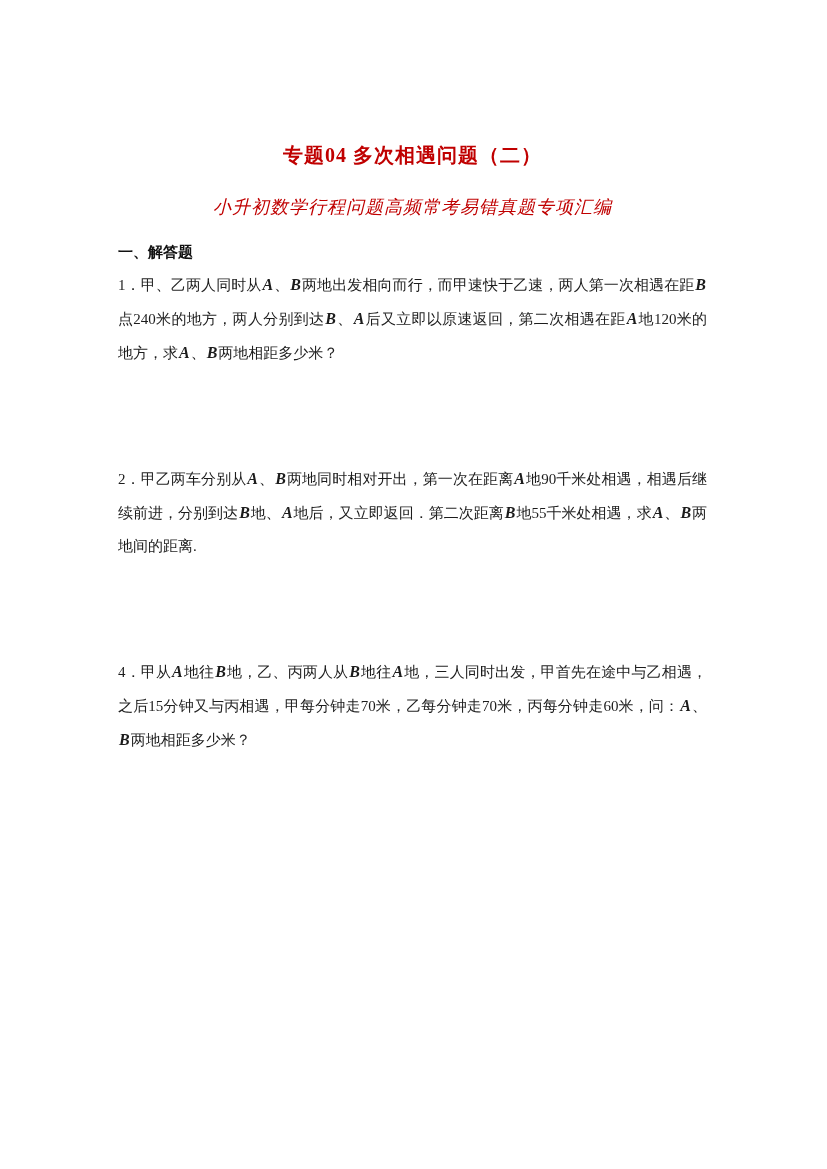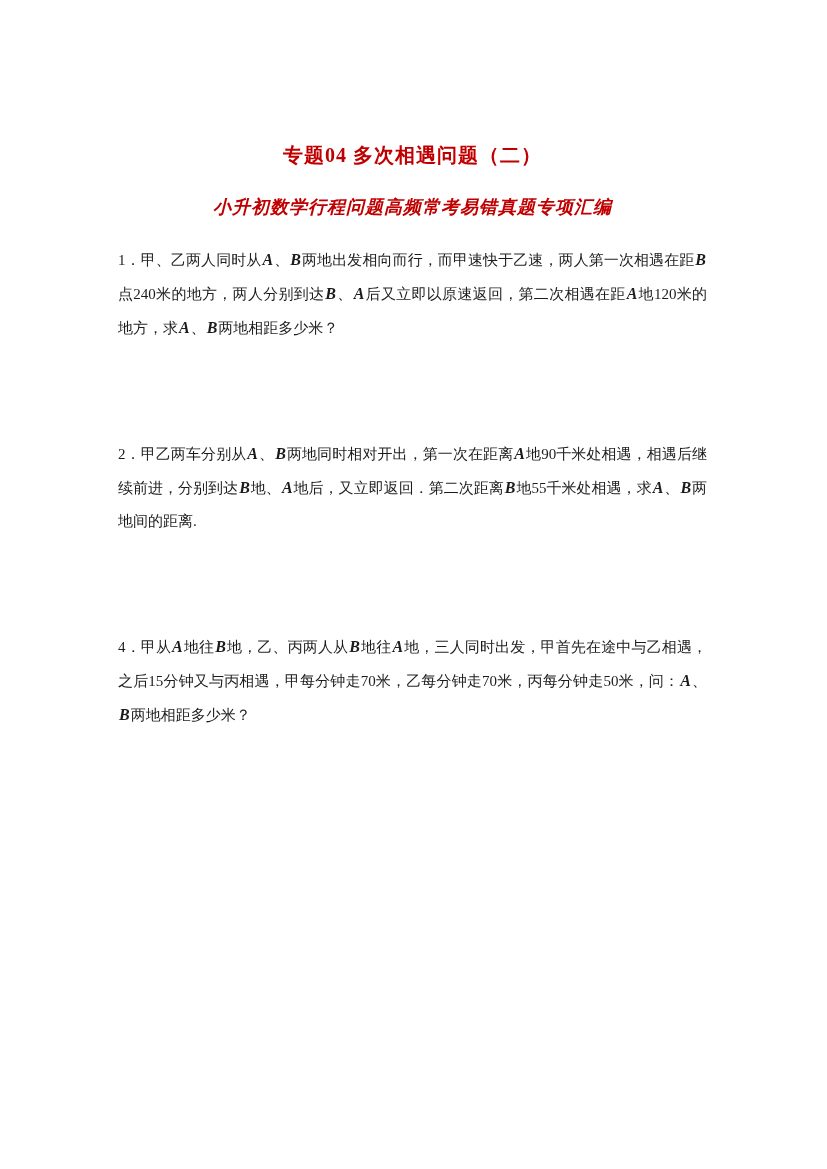--- a/index.html
+++ b/index.html
@@ -26,21 +26,21 @@
     text-align: center;
     font-size: 20px;
     font-weight: bold;
     color: var(--accent, #c00000);
     letter-spacing: 1px;
   }
   .subtitle {
     margin: 0 0 24px 0;
     text-align: center;
     font-size: 18px;
-    font-weight: bold;
+    font-weight: normal;
     font-style: italic;
     color: var(--accent, #c00000);
     letter-spacing: 1px;
   }
   .section-heading {
     font-size: 15px;
     font-weight: bold;
     margin: 0 0 6px 0;
     color: #111111;
   }
@@ -68,18 +68,19 @@
     font-family: "Liberation Serif", "DejaVu Serif", serif;
     font-size: 15px;
   }
 </style>
 </head>
 <body>
 
 <div class="page">
   <h1 class="title">专题04 多次相遇问题（二）</h1>
   <h2 class="subtitle">小升初数学行程问题高频常考易错真题专项汇编</h2>
+  <div class="section-heading">一、解答题</div>
   <div class="problems">
       <p class="problem"><span class="num">1</span>．甲、乙两人同时从<span class="var">A</span>、<span class="var">B</span>两地出发相向而行，而甲速快于乙速，两人第一次相遇在距<span class="var">B</span>点<span class="num">240</span>米的地方，两人分别到达<span class="var">B</span>、<span class="var">A</span>后又立即以原速返回，第二次相遇在距<span class="var">A</span>地<span class="num">120</span>米的地方，求<span class="var">A</span>、<span class="var">B</span>两地相距多少米？</p>
       <p class="problem"><span class="num">2</span>．甲乙两车分别从<span class="var">A</span>、<span class="var">B</span>两地同时相对开出，第一次在距离<span class="var">A</span>地<span class="num">90</span>千米处相遇，相遇后继续前进，分别到达<span class="var">B</span>地、<span class="var">A</span>地后，又立即返回．第二次距离<span class="var">B</span>地<span class="num">55</span>千米处相遇，求<span class="var">A</span>、<span class="var">B</span>两地间的距离.</p>
-      <p class="problem"><span class="num">4</span>．甲从<span class="var">A</span>地往<span class="var">B</span>地，乙、丙两人从<span class="var">B</span>地往<span class="var">A</span>地，三人同时出发，甲首先在途中与乙相遇，之后<span class="num">15</span>分钟又与丙相遇，甲每分钟走<span class="num">70</span>米，乙每分钟走<span class="num">70</span>米，丙每分钟走<span class="num">50</span>米，问：<span class="var">A</span>、<span class="var">B</span>两地相距多少米？</p>
+      <p class="problem"><span class="num">4</span>．甲从<span class="var">A</span>地往<span class="var">B</span>地，乙、丙两人从<span class="var">B</span>地往<span class="var">A</span>地，三人同时出发，甲首先在途中与乙相遇，之后<span class="num">15</span>分钟又与丙相遇，甲每分钟走<span class="num">70</span>米，乙每分钟走<span class="num">70</span>米，丙每分钟走<span class="num">60</span>米，问：<span class="var">A</span>、<span class="var">B</span>两地相距多少米？</p>
     </div>
 </div>
 
 </body></html>

